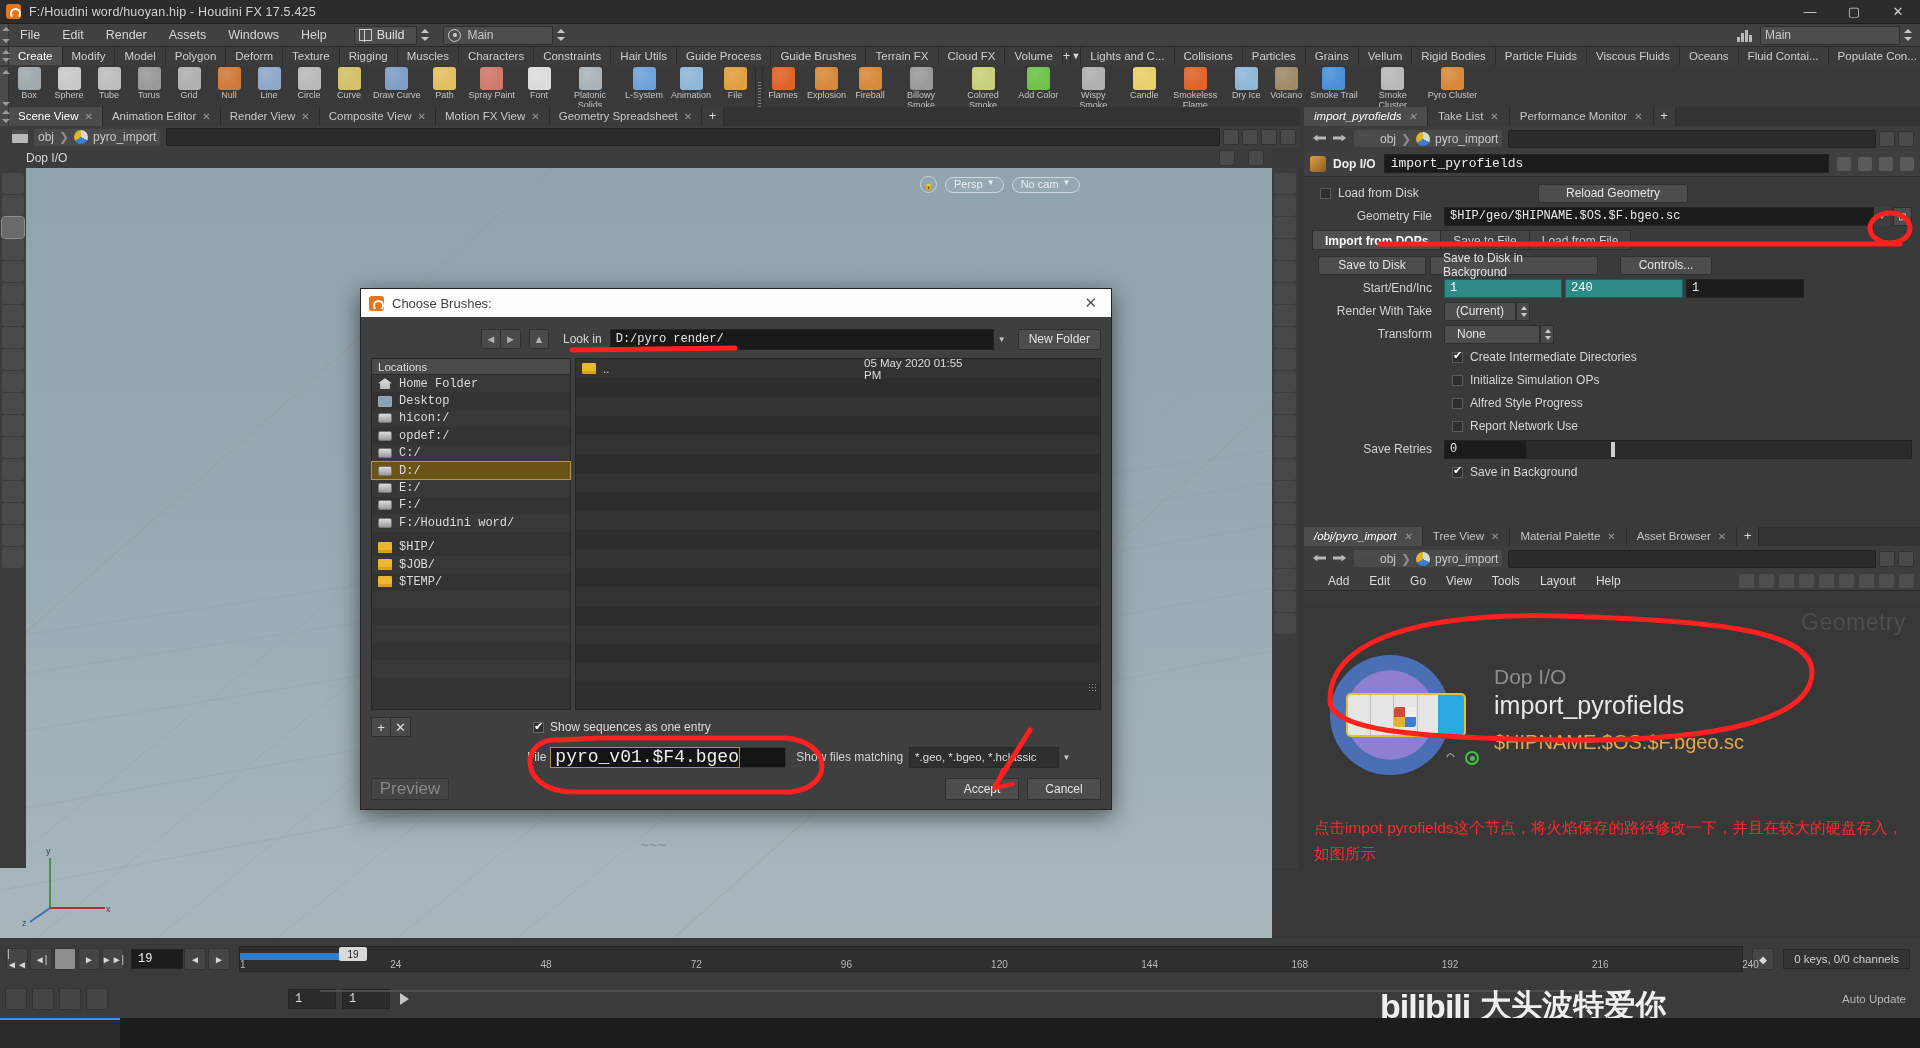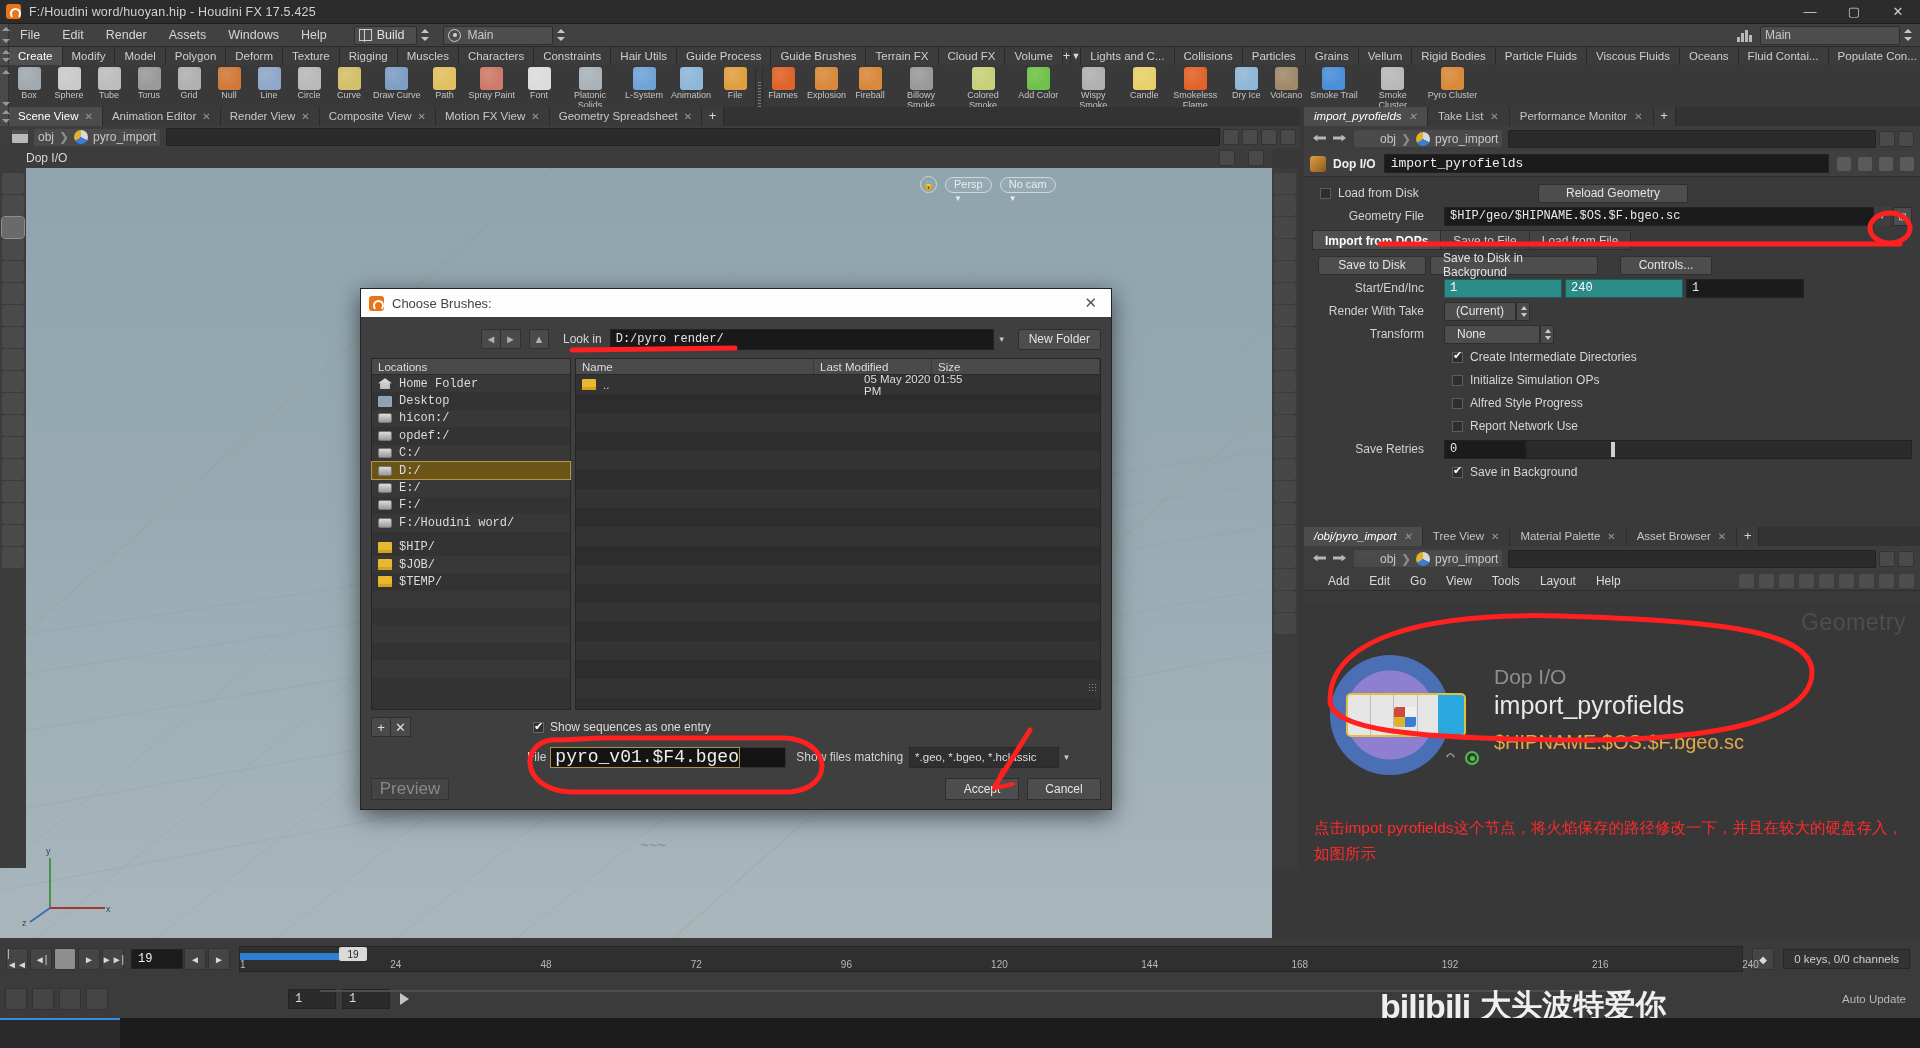--- a/index.html
+++ b/index.html
@@ -114,21 +114,21 @@
     position:absolute;left:0;top:148px;width:1272px;height:790px;
     background:linear-gradient(#8fa4ad 0%, #97aab2 45%, #a9b7bd 100%);
     overflow:hidden;
   }
   #viewport .grid{position:absolute;inset:0;opacity:.55;}
   #viewheader{position:absolute;left:0;top:148px;width:1272px;height:20px;background:#3c3c3c;display:flex;align-items:center;}
   .vh-title{font-size:12px;color:#d8d8d8;margin-left:26px;}
   .vh-right{margin-left:auto;display:flex;align-items:center;gap:10px;padding-right:8px;}
   .pillbtn{
     display:inline-flex;gap:4px;height:16px;padding:0 8px;
-    border:1px solid #cfd8dc;border-radius:9px;color:#e9eff1;font-size:11px;background:rgba(255,255,255,.06);flex-direction:column;
+    border:1px solid #cfd8dc;border-radius:9px;color:#e9eff1;font-size:11px;background:rgba(255,255,255,.06);
   }
   .lockbtn{width:17px;height:17px;border:1px solid #cfd8dc;border-radius:50%;display:flex;align-items:center;justify-content:center;color:#e9eff1;font-size:9px;}
 
   
   #lefttools{position:absolute;left:0;top:168px;width:26px;height:700px;background:#3c3c3c;padding-top:4px;}
   #lefttools .t{width:22px;height:21px;margin:1px auto;border-radius:3px;background:#4a4a4a;}
   #lefttools .t.sel{background:#6a6a6a;outline:1px solid #8d8d8d;}
   #righttools{position:absolute;left:1272px;top:168px;width:26px;height:700px;background:#3c3c3c;padding-top:4px;}
   #righttools .t{width:22px;height:21px;margin:1px auto;border-radius:3px;background:#474747;}
 
@@ -219,21 +219,21 @@
     clip-path:polygon(100% 50%,65% 0,65% 28%,0 28%,0 72%,65% 72%,65% 100%);}
   .nodehdr{height:26px;background:#3f3f3f;display:flex;align-items:center;padding:0 6px;border-bottom:1px solid #2d2d2d;}
   .dopicon{width:16px;height:16px;border-radius:3px;background:linear-gradient(135deg,#e0a040,#8a5a20);margin-right:7px;flex:none;}
   .doplabel{font-size:12px;color:#f0f0f0;font-weight:bold;margin-right:8px;}
   .nodename{flex:1;height:19px;background:#1b1b1b;border:1px solid #222;display:flex;align-items:center;
     padding:0 6px;font-family:"Liberation Mono", monospace;font-size:13px;color:#eee;}
   .hicons{display:flex;gap:7px;margin-left:8px;}
   .hic{width:14px;height:14px;border-radius:2px;background:#5a5a5a;}
   .params{padding:6px 8px 0 8px;}
   .prow{display:flex;align-items:center;height:20px;margin-bottom:3px;}
-  .plabel{width:132px;text-align:right;font-size:12px;color:#d2d2d2;padding-right:20px;flex:none;}
+  .plabel{width:132px;text-align:right;font-size:12px;color:#d2d2d2;padding-right:12px;flex:none;}
   .cbox{width:11px;height:11px;border:1px solid #5c5c5c;background:#2e2e2e;margin-right:7px;flex:none;position:relative;}
   .cbox.on:after{content:"✔";position:absolute;left:0;top:-4px;color:#fff;font-size:11px;}
   .pbtn{height:19px;padding:0 12px;background:#4d4d4d;border:1px solid #2e2e2e;border-radius:2px;
     display:flex;align-items:center;justify-content:center;font-size:12px;color:#e4e4e4;}
   .pfield{flex:1;height:19px;background:#1b1b1b;border:1px solid #222;display:flex;align-items:center;
     padding:0 5px;font-family:"Liberation Mono", monospace;font-size:12px;color:#e9e9e9;}
   .pcaret{width:16px;height:19px;background:#3f3f3f;display:flex;align-items:center;justify-content:center;color:#c2c2c2;font-size:8px;}
   .filebtn{width:19px;height:19px;background:#4d4d4d;border:1px solid #2e2e2e;margin-left:3px;
     display:flex;align-items:center;justify-content:center;color:#d8d8d8;font-size:10px;}
   .ptabs{display:flex;height:20px;margin:4px 0 5px 0;text-align:right;}
@@ -746,25 +746,20 @@
               <span>$TEMP/</span>
             </div>
             <div class="locrow"></div>
             <div class="locrow"></div>
             <div class="locrow"></div>
             <div class="locrow"></div>
             <div class="locrow"></div>
           </div>
       </div>
       <div class="filepane">
-        <div class="fhdr">
-          <div class="c" style="width:238px">Name</div>
-          <div class="c" style="width:118px">Last Modified</div>
-          <div class="c" style="flex:1">Size</div>
-        </div>
         <div id="file-list">
             <div class="frow">
               <div class="c" style="width: 238px;">
                 <span class="fold"></span>
                 <span>..</span>
               </div>
               <div class="c" style="width: 118px; margin-left: 44px;">05 May 2020 01:55 PM</div>
               <div class="c" style="flex: 1 1 0%;"></div>
             </div>
             <div class="frow"></div>

